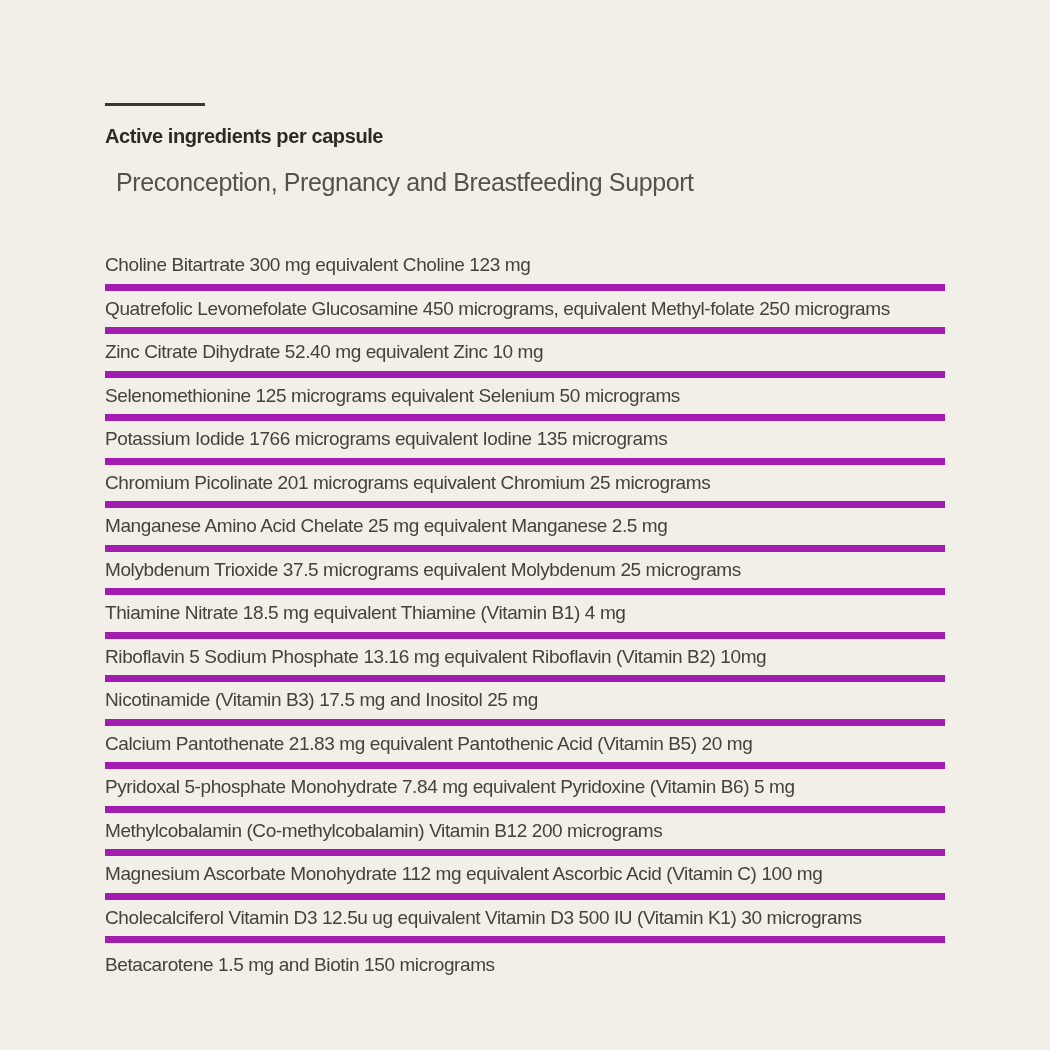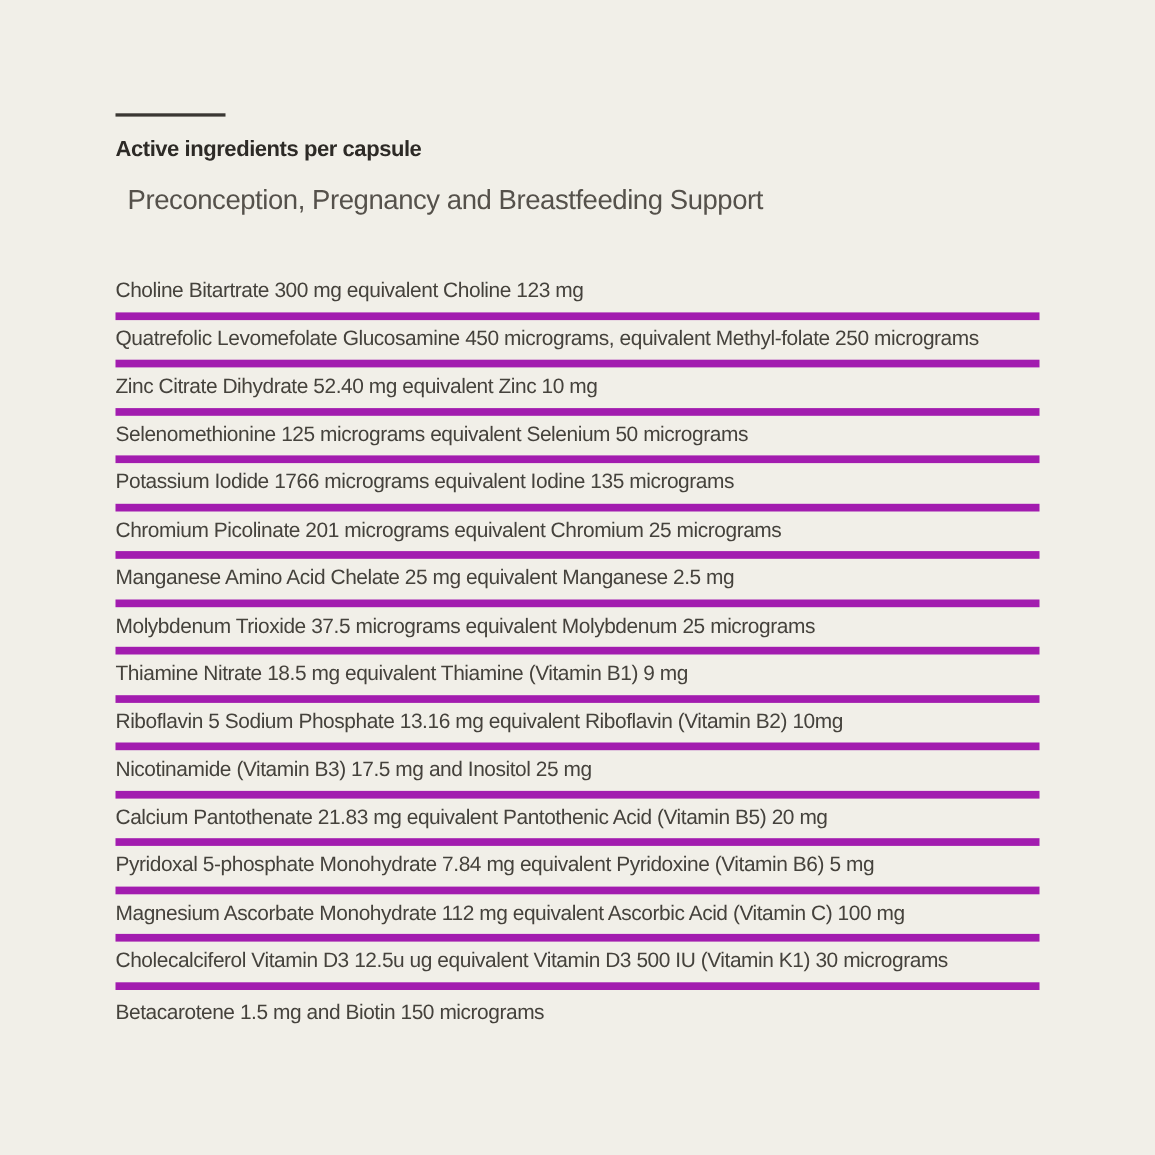--- a/index.html
+++ b/index.html
@@ -111,39 +111,42 @@
 
       <div class="row">
         <span class="row-text">Manganese Amino Acid Chelate 25 mg equivalent Manganese 2.5 mg</span>
       </div>
 
       <div class="row">
         <span class="row-text">Molybdenum Trioxide 37.5 micrograms equivalent Molybdenum 25 micrograms</span>
       </div>
 
       <div class="row">
-        <span class="row-text">Thiamine Nitrate 18.5 mg equivalent Thiamine (Vitamin B1) 9 mg</span>
+        <span class="row-text">Thiamine Nitrate 18.5 mg equivalent Thiamine (Vitamin B1) 4 mg</span>
       </div>
 
       <div class="row">
         <span class="row-text">Riboflavin 5 Sodium Phosphate 13.16 mg equivalent Riboflavin (Vitamin B2) 10mg</span>
       </div>
 
       <div class="row">
         <span class="row-text">Nicotinamide (Vitamin B3) 17.5 mg and Inositol 25 mg</span>
       </div>
 
       <div class="row">
         <span class="row-text">Calcium Pantothenate 21.83 mg equivalent Pantothenic Acid (Vitamin B5) 20 mg</span>
       </div>
 
       <div class="row">
         <span class="row-text">Pyridoxal 5-phosphate Monohydrate 7.84 mg equivalent Pyridoxine (Vitamin B6) 5 mg</span>
       </div>
 
+      <div class="row">
+        <span class="row-text">Methylcobalamin (Co-methylcobalamin) Vitamin B12 200 micrograms</span>
+      </div>
 
       <div class="row">
         <span class="row-text">Magnesium Ascorbate Monohydrate 112 mg equivalent Ascorbic Acid (Vitamin C) 100 mg</span>
       </div>
 
       <div class="row">
         <span class="row-text">Cholecalciferol Vitamin D3 12.5u ug equivalent Vitamin D3 500 IU (Vitamin K1) 30 micrograms</span>
       </div>
 
       <div class="row">

